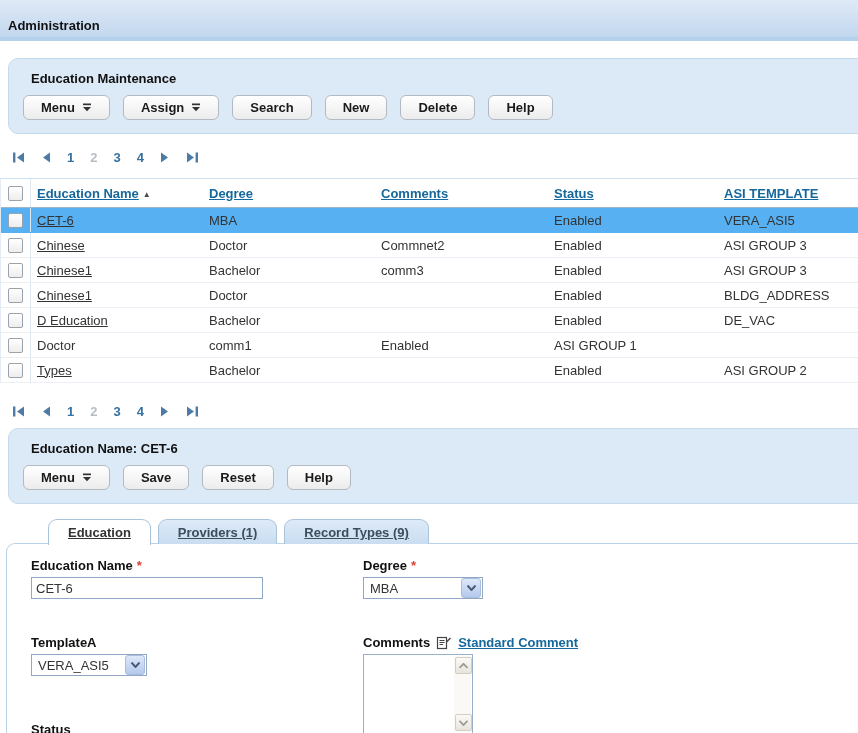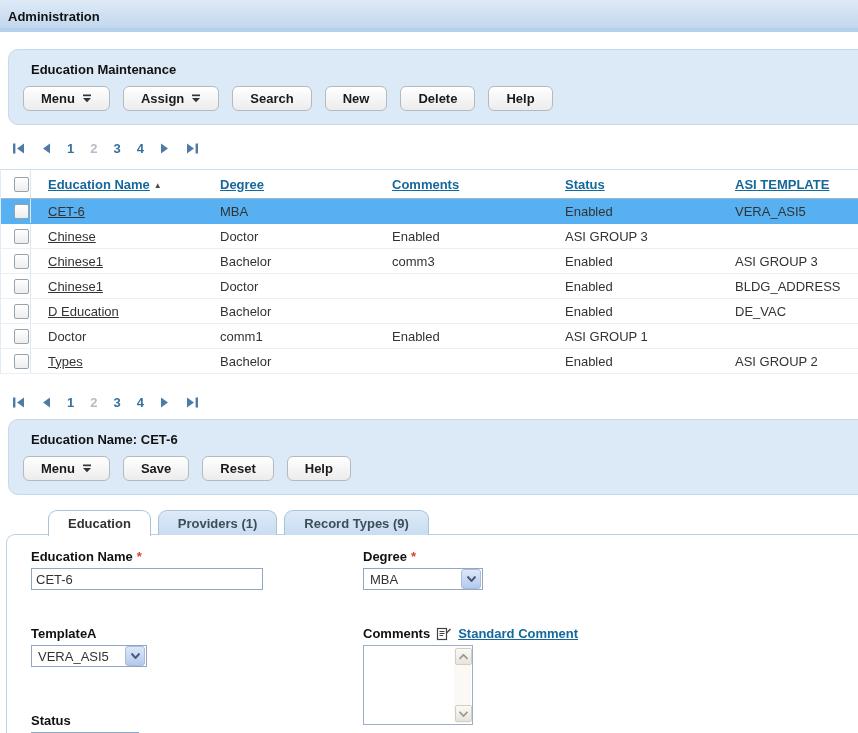--- a/index.html
+++ b/index.html
@@ -2,21 +2,21 @@
 <html><head>
 <meta charset="utf-8">
 <style>
   html,body{margin:0;padding:0;}
   body{
     width:858px;height:733px;overflow:hidden;background:#ffffff;
     font-family:"Liberation Sans",sans-serif;font-size:13px;color:#333;
   }
   
   .app-header{
-    height:19px;padding:9px 0 0 8px;
+    height:19px;padding:18px 0 0 8px;
     background:linear-gradient(#dfeaf7,#c2d7ee);
     border-bottom:4px solid #b5d0ea;
     font-weight:bold;color:#111;font-size:13px;
   }
   
   .group-panel{
     margin:17px -12px 0 8px;
     background:#dce9f6;
     border:1px solid #c6daee;
     border-radius:10px;
@@ -40,39 +40,39 @@
   .pager-top{margin-bottom:12px;}
   .pager-bottom{margin-top:20px;}
   
   .grid-table{margin-top:13px;border-top:1px solid #cfe0ee;border-left:1px solid #e3ecf4;}
   .t-row{
     display:grid;
     grid-template-columns:30px 172px 172px 173px 170px 1fr;
     align-items:center;height:24px;border-bottom:1px solid #eaf0f6;
   }
   .t-head{height:28px;border-bottom:1px solid #9db6c9;}
-  .t-cell{padding-left:6px;overflow:hidden;white-space:nowrap;margin-left:11px;}
+  .t-cell{padding-left:6px;overflow:hidden;white-space:nowrap;}
   .t-check{display:flex;justify-content:center;align-items:center;height:100%;
            border-right:1px solid #dde7ef;padding-left:0;}
   .hdr-link{color:#15689b;font-weight:bold;text-decoration:underline;cursor:pointer;}
   .sort-icon{font-size:8px;color:#4a4a4a;margin-left:4px;vertical-align:1px;}
   .row-link{color:#333;text-decoration:underline;cursor:pointer;}
   .t-row.selected{background:#57b0f1;border-bottom:1px solid #57b0f1;}
   .checkbox{
     width:13px;height:13px;border:1px solid #9aa3ac;border-radius:2px;
     background:linear-gradient(#ffffff,#ededed);cursor:pointer;
   }
   
   .tabs{display:flex;gap:7px;margin:15px 0 0 48px;position:relative;z-index:2;}
   .tab{
     padding:5px 19px 4px 19px;
     background:linear-gradient(#ddeaf8,#c9ddf1);
     border:1px solid #a9c3da;border-bottom:none;
     border-radius:9px 9px 0 0;
-    font-weight:bold;color:#3c4d5c;cursor:pointer;
+    font-weight:bold;color:#3c4d5c;cursor:pointer;text-decoration:underline;
   }
   .tab.active{background:#ffffff;color:#333;padding-bottom:5px;margin-bottom:-1px;}
   .tab-content{
     margin:-1px -12px 0 6px;min-height:225px;background:#fff;
     border-top:1px solid #b9d2e8;border-left:1px solid #b9d2e8;
     border-top-left-radius:9px;
     padding:14px 0 0 24px;position:relative;z-index:1;
   }
   
   .form-grid{display:grid;grid-template-columns:332px 1fr;}
@@ -203,20 +203,21 @@
     <div class="t-cell"></div>
     <div class="t-cell">Enabled</div>
     <div class="t-cell">VERA_ASI5</div>
   </div>
   <div class="t-row">
     <div class="t-cell t-check">
         <span class="checkbox"></span>
       </div>
     <div class="t-cell"><span class="row-link">Chinese</span></div>
     <div class="t-cell">Doctor</div>
+    <div class="t-cell">Commnet2</div>
     <div class="t-cell">Enabled</div>
     <div class="t-cell">ASI GROUP 3</div>
   </div>
   <div class="t-row">
     <div class="t-cell t-check">
         <span class="checkbox"></span>
       </div>
     <div class="t-cell"><span class="row-link">Chinese1</span></div>
     <div class="t-cell">Bachelor</div>
     <div class="t-cell">comm3</div>

